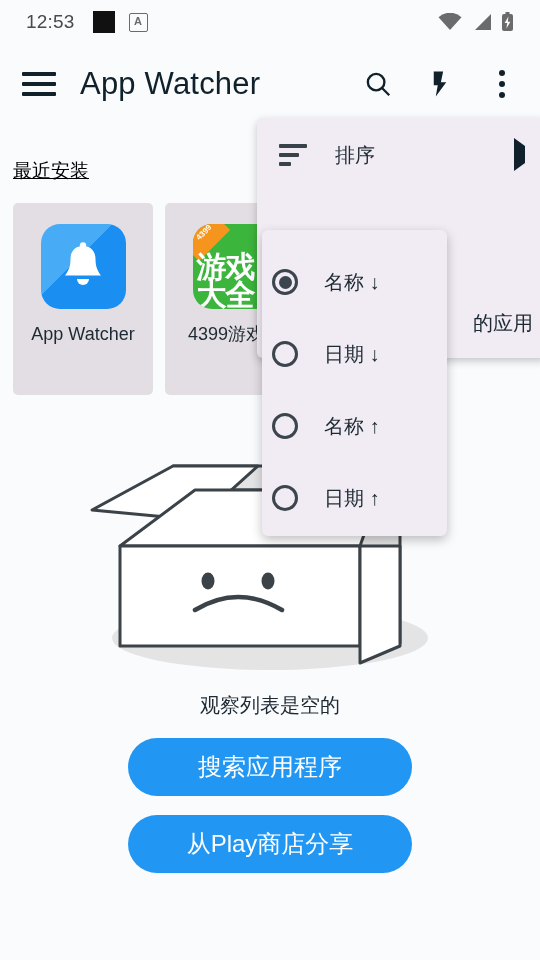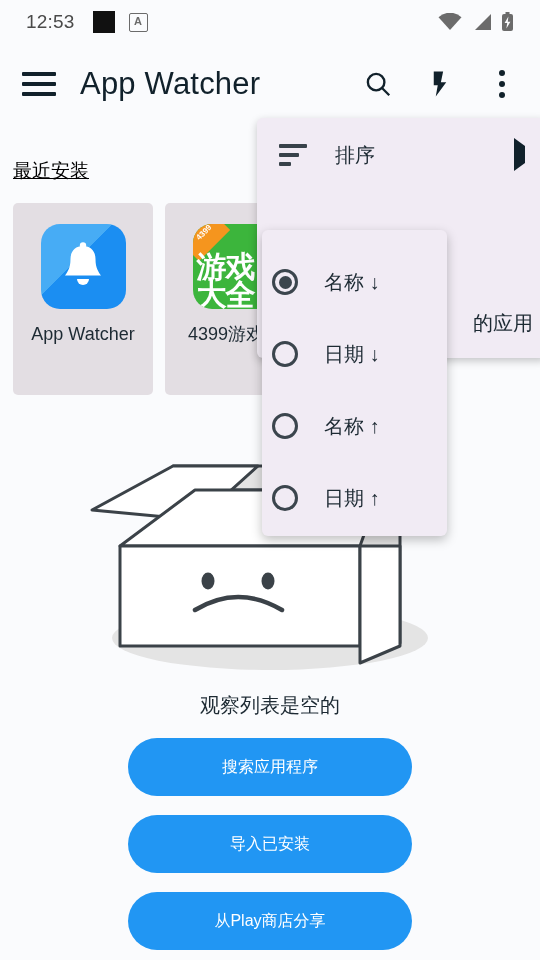--- a/index.html
+++ b/index.html
@@ -81,21 +81,21 @@
   .g4399 .t2 { top: 56px; }
 
   
   .empty-wrap {
     position: absolute; top: 398px; left: 0; width: 540px;
     display:flex; flex-direction:column; align-items:center;
   }
   .empty-text { margin-top: 0; font-size: 20px; color: #1d2a33; }
   .btn {
     width: 284px; height: 58px; background: #2196f3; color:#fff; border:none;
-    border-radius: 29px; font-size: 16px; font-family: inherit; cursor:pointer;
+    border-radius: 29px; font-size: 24px; font-family: inherit; cursor:pointer;
     margin-top: 19px; display:flex; align-items:center; justify-content:center;
   }
 
   
   .menu-outer {
     position: absolute; left: 257px; top: 118px; width: 290px; height: 240px;
     background: #f1ebf4; border-radius: 6px;
     box-shadow: 0 3px 9px rgba(0,0,0,0.22);
     padding-top: 10px; overflow: hidden; z-index: 20;
   }
@@ -247,21 +247,20 @@
 
         <ellipse cx="138" cy="183" rx="6.5" ry="8.5" fill="#3b4248"></ellipse>
         <ellipse cx="198" cy="183" rx="6.5" ry="8.5" fill="#3b4248"></ellipse>
         <path d="M125 212 Q168 186 212 212" fill="none" stroke="#3b4248" stroke-width="4.5" stroke-linecap="round"></path>
       </svg>
     </div>
 
     <div class="empty-text">观察列表是空的</div>
 
     <button class="btn">搜索应用程序</button>
-    <button class="btn">导入已安装</button>
     <button class="btn">从Play商店分享</button>
   </div>
 
   <div class="menu-outer">
     <div class="menu-item">
       <span class="mi-icon">
         <span class="sort-lines">
             <i></i>
             <i></i>
             <i></i>

